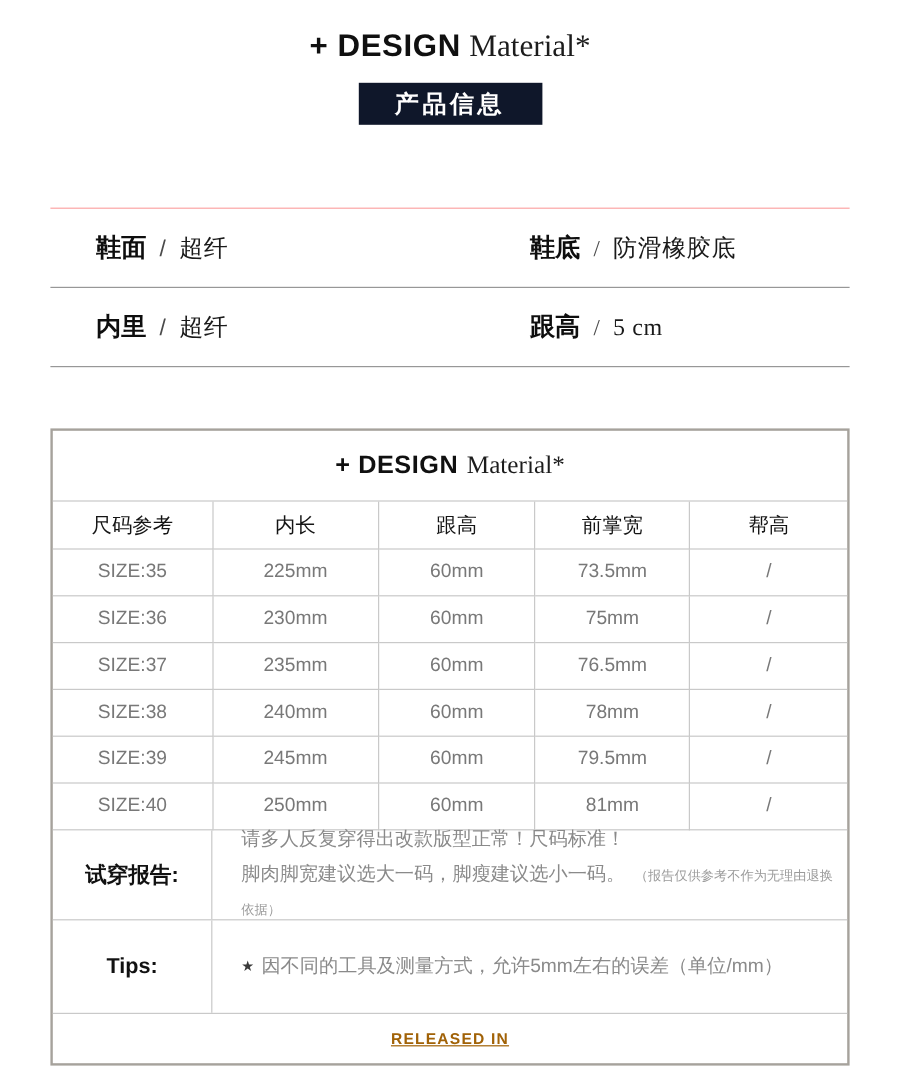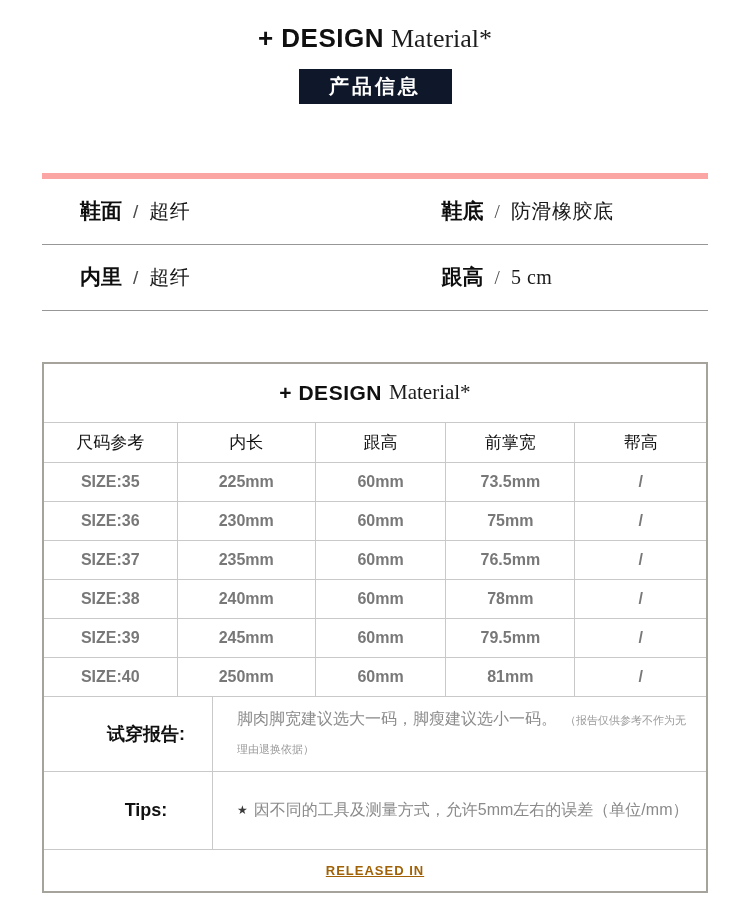--- a/index.html
+++ b/index.html
@@ -24,21 +24,21 @@
     background: #0f172a;
     color: #ffffff;
     font-size: 20px; font-weight: 700;
     letter-spacing: 3px;
     display: flex; align-items: center; justify-content: center;
   }
 
   
   .spec-section {
     margin: 69px 42px 0;
-    border-top: 6px solid #fca5a5;
+    border-top: 1px solid #fca5a5;
   }
   .spec-row {
     height: 66px;
     border-bottom: 1px solid #979797;
     display: flex; align-items: center;
   }
   .spec-item { display: flex; align-items: baseline; }
   .spec-item.left  { width: 60%; padding-left: 38px; }
   .spec-item.right { width: 40%; font-family: Liberation Serif, serif; }
   .spec-label { font-size: 21px; font-weight: 700; color: #0e0e0e; }
@@ -61,33 +61,33 @@
   table.size-table { width: 100%; border-collapse: collapse; table-layout: fixed; padding-left: 40px; }
   .size-table col.c1 { width: 20.1%; }
   .size-table col.c2 { width: 20.9%; }
   .size-table col.c3 { width: 19.7%; }
   .size-table col.c4 { width: 19.5%; }
   .size-table col.c5 { width: 19.8%; }
   .size-table th, .size-table td {
     border-right: 1px solid #c9c9c9;
     border-bottom: 1px solid #c9c9c9;
     text-align: center;
-    font-weight: 700;
+    font-weight: 400;
   }
   .size-table th:last-child, .size-table td:last-child { border-right: none; }
   .size-table th { height: 40px; font-size: 17px; font-weight: 500; color: #141414; }
   .size-table td { height: 39px; font-size: 16px; color: #787878; }
 
   
   .wide-row { display: flex; border-bottom: 1px solid #c9c9c9; }
   .wide-row .label-cell {
     width: 20.1%;
     border-right: 1px solid #c9c9c9;
     display: flex; align-items: center; justify-content: center;
-    font-weight: 700; font-size: 18px; color: #111; margin-left: 36px;
+    font-weight: 700; font-size: 18px; color: #111;
   }
   .wide-row .body-cell {
     flex: 1;
     padding: 0 10px 0 24px;
     display: flex; flex-direction: column; justify-content: center;
   }
   .row-report { height: 75px; }
   .row-tips   { height: 78px; }
   .report-line { font-size: 16px; color: #8a8a8a; line-height: 1.8; }
   .report-note { font-size: 11px; color: #9b9b9b; margin-left: 8px; }
@@ -206,20 +206,21 @@
           <td>60mm</td>
           <td>81mm</td>
           <td>/</td>
         </tr>
       </tbody>
     </table>
 
     <div class="wide-row row-report">
       <div class="label-cell">试穿报告:</div>
       <div class="body-cell">
+        <div class="report-line">请多人反复穿得出改款版型正常！尺码标准！</div>
         <div class="report-line">
           <span>脚肉脚宽建议选大一码，脚瘦建议选小一码。</span><span class="report-note">（报告仅供参考不作为无理由退换依据）</span>
         </div>
       </div>
     </div>
 
     <div class="wide-row row-tips">
       <div class="label-cell">Tips:</div>
       <div class="body-cell">
         <div class="tips-line">

